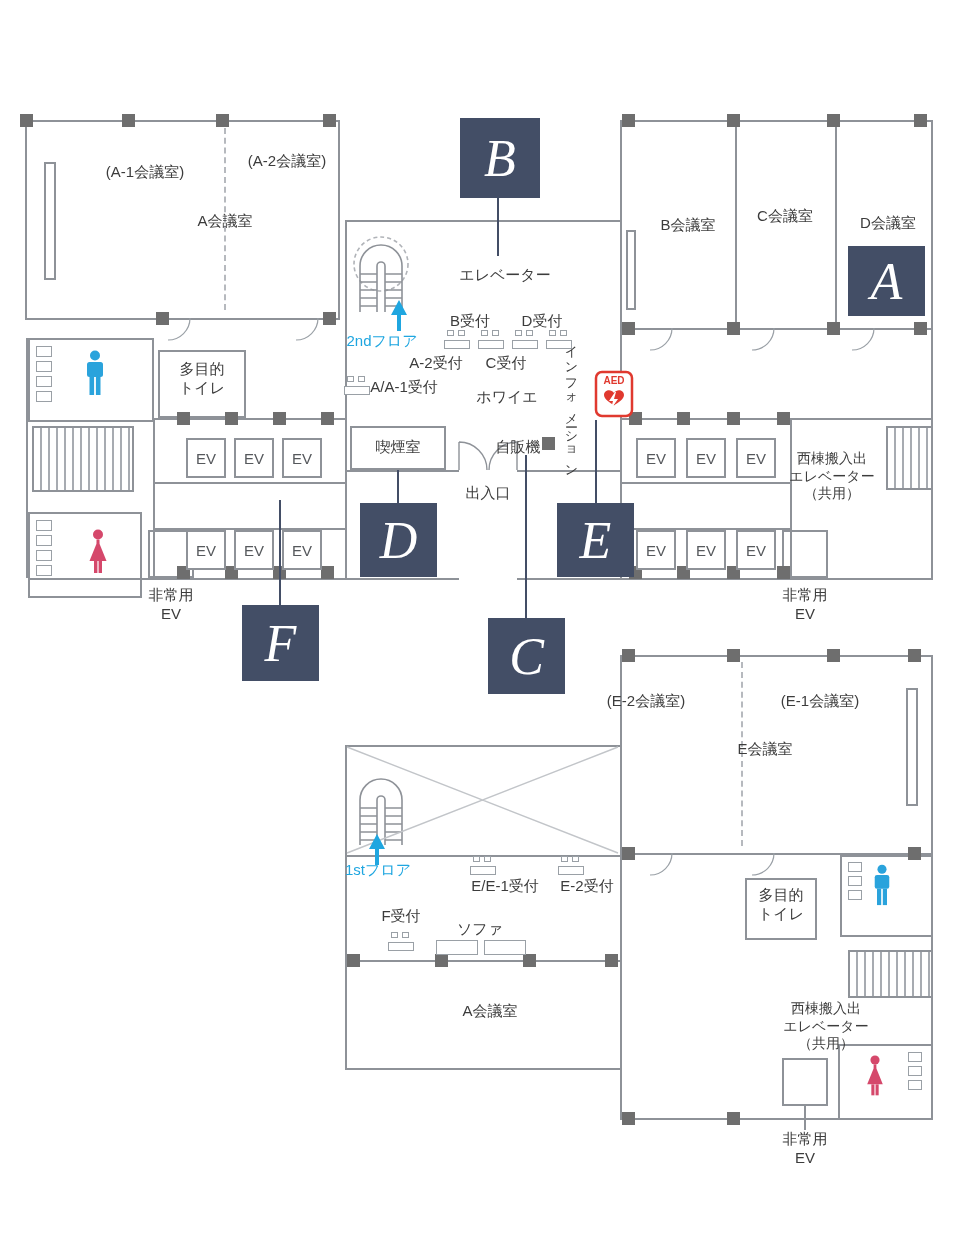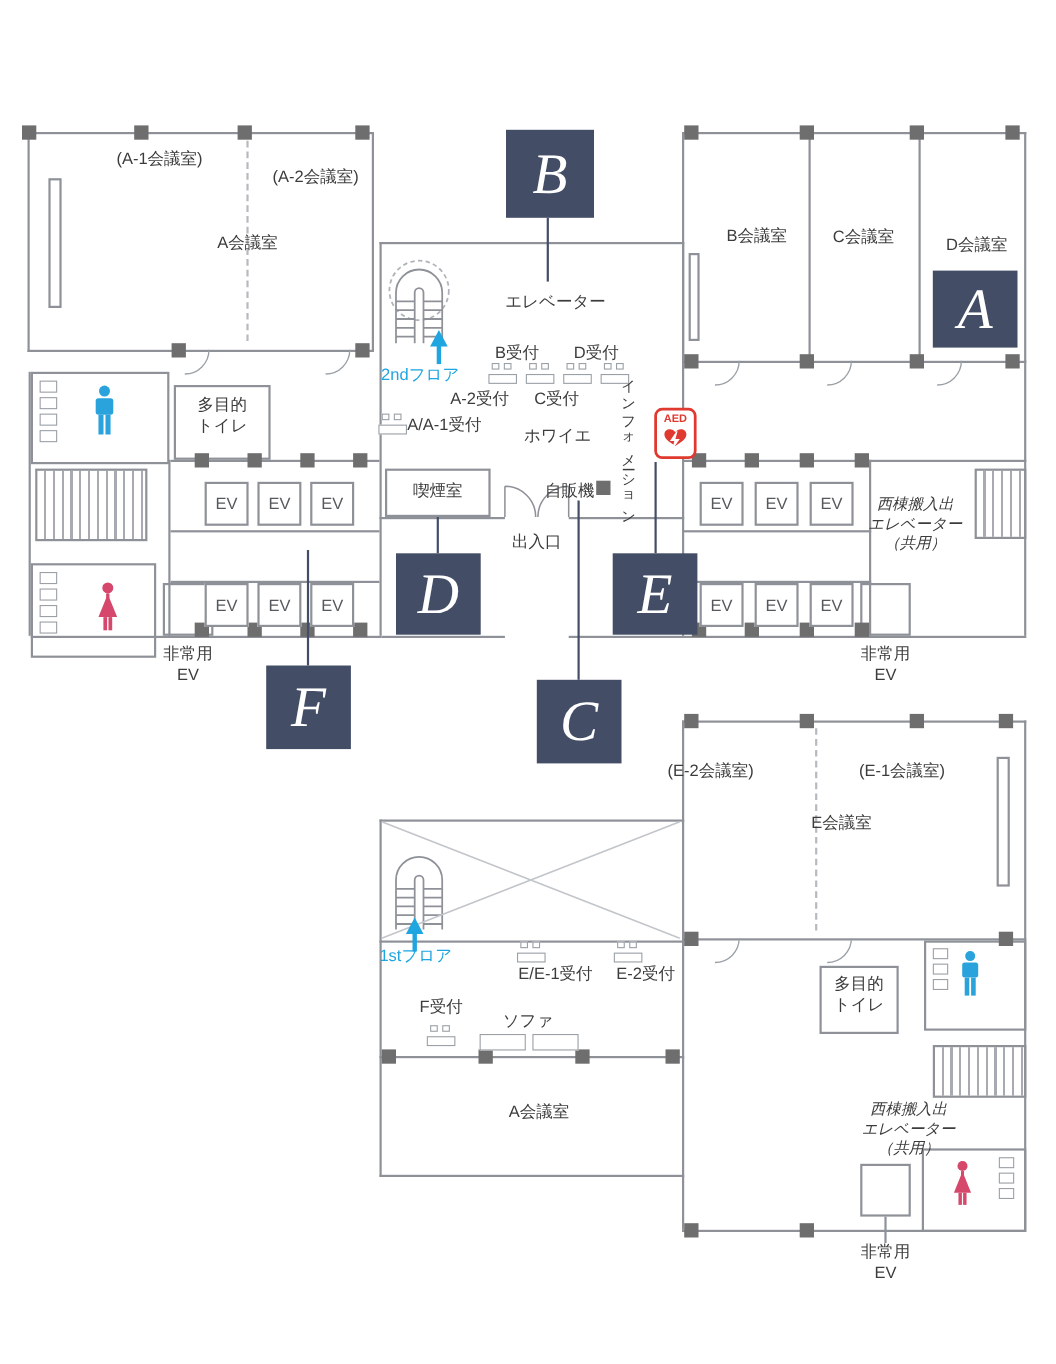--- a/index.html
+++ b/index.html
@@ -15,21 +15,21 @@
   .stairs  { position:absolute; border:2px solid #8e9298; z-index:1;
              background:repeating-linear-gradient(90deg,#fff 0 6px,#a7abb1 6px 8px); }
   .ev      { position:absolute; width:40px; height:40px; border:2px solid #8e9298; background:#fff;
              display:flex; align-items:center; justify-content:center;
              font-size:15px; color:#55585c; z-index:2; }
   .badge   { position:absolute; background:#434e66; color:#fff; display:flex; align-items:center; justify-content:center;
              font:italic 400 52px "Liberation Serif","DejaVu Serif",serif; z-index:6; }
   .conn    { position:absolute; width:2px; background:#434e66; z-index:5; }
   .lbl     { position:absolute; font-size:15px; line-height:1.25; white-space:pre-line; text-align:center;
              color:#3c3c3c; z-index:5; }
-  .lbl.small { font-size:14px;font-style:italic; }
+  .lbl.small { font-size:14px; }
   .lbl.blue  { color:#1fa6e0; }
   .vtext   { writing-mode:vertical-rl; letter-spacing:2px; font-size:13px; text-align:left; }
   .counter { position:absolute; width:26px; height:19px; z-index:4; }
   .counter .ch   { position:absolute; top:0; width:7px; height:6px; border:1px solid #9aa0a6; background:#fff; }
   .counter .desk { position:absolute; bottom:0; left:0; width:26px; height:9px; border:1px solid #9aa0a6; background:#fff; }
   .sofa    { position:absolute; width:42px; height:15px; border:1.5px solid #9aa0a6; background:#fff; z-index:4; }
   .icon-abs { position:absolute; z-index:6; }
 </style>
 </head>
 <body>
@@ -98,24 +98,24 @@
   <div class="conn" style="left:525px;top:455px;height:163px"></div>
   <div class="conn" style="left:279px;top:500px;height:105px"></div>
 
   <div class="badge" style="left:460px;top:118px;width:80px;height:80px">B</div>
   <div class="badge" style="left:848px;top:246px;width:77px;height:70px">A</div>
   <div class="badge" style="left:360px;top:503px;width:77px;height:74px">D</div>
   <div class="badge" style="left:557px;top:503px;width:77px;height:74px">E</div>
   <div class="badge" style="left:488px;top:618px;width:77px;height:76px">C</div>
   <div class="badge" style="left:242px;top:605px;width:77px;height:76px">F</div>
 
-  <div class="lbl" style="left:90px;top:136px;width:110px">(A-1会議室)</div>
+  <div class="lbl" style="left:90px;top:163px;width:110px">(A-1会議室)</div>
   <div class="lbl" style="left:232px;top:152px;width:110px">(A-2会議室)</div>
   <div class="lbl" style="left:170px;top:212px;width:110px">A会議室</div>
-  <div class="lbl" style="left:648px;top:206px;width:80px">B会議室</div>
+  <div class="lbl" style="left:648px;top:216px;width:80px">B会議室</div>
   <div class="lbl" style="left:745px;top:207px;width:80px">C会議室</div>
   <div class="lbl" style="left:848px;top:214px;width:80px">D会議室</div>
   <div class="lbl" style="left:440px;top:266px;width:130px">エレベーター</div>
   <div class="lbl blue" style="left:336px;top:332px;width:92px">2ndフロア</div>
   <div class="lbl" style="left:440px;top:312px;width:60px">B受付</div>
   <div class="lbl" style="left:512px;top:312px;width:60px">D受付</div>
   <div class="lbl" style="left:404px;top:354px;width:64px">A-2受付</div>
   <div class="lbl" style="left:478px;top:354px;width:56px">C受付</div>
   <div class="lbl" style="left:362px;top:378px;width:84px">A/A-1受付</div>
   <div class="lbl" style="left:472px;top:388px;width:70px">ホワイエ</div>

